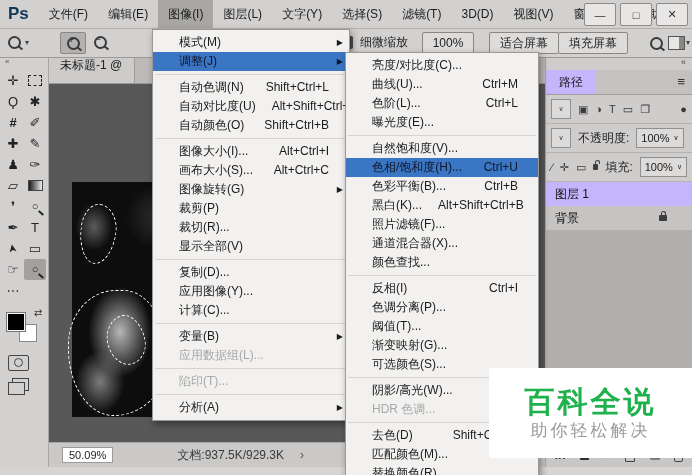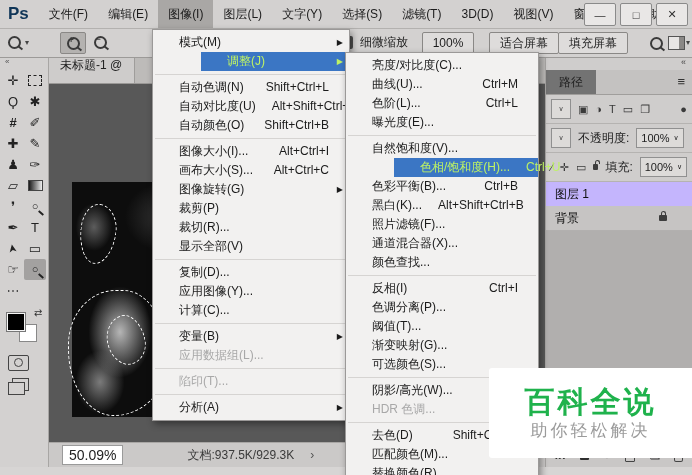--- a/index.html
+++ b/index.html
@@ -80,31 +80,31 @@
       #0d0d0d;}
   .sel{position:absolute;border:1px dashed #fff;}
   .sel1{left:8px;top:22px;width:34px;height:58px;border-radius:45% 55% 50% 50%/40% 45% 55% 60%;transform:rotate(8deg);}
   .sel2{left:-4px;top:108px;width:96px;height:124px;border-radius:50% 45% 55% 48%/45% 50% 42% 55%;}
   .sel3{position:absolute;left:38px;top:24px;width:36px;height:48px;border:1px dashed #fff;
         border-radius:55% 45% 50% 50%/50% 55% 45% 50%;transform:rotate(-14deg);}
 
   
   .statusbar{position:absolute;left:48px;bottom:8px;width:497px;height:24px;background:#cbc9c8;
              border-top:1px solid #a9a7a5;display:flex;align-items:center;gap:16px;padding-left:14px;z-index:2;}
-  .zoombox{background:#fff;border:1px solid #9a9a9a;padding:1px 6px;font-size:14px;color:#222;}
+  .zoombox{background:#fff;border:1px solid #9a9a9a;padding:1px 6px;font-size:11px;color:#222;}
   .docsize{font-size:12px;color:#3a3a3a;margin-left:48px;}
   .sbchev{color:#555;}
   .bstrip{position:absolute;left:0;bottom:0;right:0;height:8px;background:#d7d5d4;z-index:2;}
 
   
   .rpanel{position:absolute;left:545px;top:57px;right:0;bottom:8px;background:#cfcdcc;
           border-left:1px solid #a8a6a4;z-index:2;display:flex;flex-direction:column;}
   .dockhead{height:13px;text-align:right;padding-right:7px;font-size:9px;color:#444;letter-spacing:-1px;}
   .ptabs{height:24px;background:#c4c2c1;display:flex;align-items:center;border-bottom:1px solid #a09e9c;position:relative;}
-  .ptab{padding:0 13px;line-height:24px;background:#737373;color:#222;}
+  .ptab{padding:0 13px;line-height:24px;background:#c4b5fd;color:#222;}
   .pmenu{position:absolute;right:7px;top:0;line-height:24px;font-size:13px;color:#333;}
   .prow{height:28px;display:flex;align-items:center;gap:7px;padding:0 5px;border-bottom:1px solid #b5b3b1;}
   .stubsel{width:18px;height:18px;border:1px solid #909090;background:#dddbd9;display:flex;
            align-items:center;justify-content:center;font-size:7px;color:#444;flex:0 0 auto;}
   .ficon{font-size:11px;color:#3a3a3a;}
   .valbox{border:1px solid #909090;background:#dddbd9;height:18px;display:inline-flex;align-items:center;
           gap:4px;padding:0 4px;font-size:11px;color:#222;}
   .plabel{font-size:12px;color:#222;white-space:nowrap;}
   .lockicon{display:inline-block;width:8px;height:6px;background:#3d3d3d;position:relative;border-radius:1px;}
   .lockicon::before{content:"";position:absolute;left:1.5px;top:-4px;width:3px;height:3px;
@@ -127,21 +127,21 @@
   .trashicon{width:10px;height:10px;border:1.5px solid #444;border-top:3px solid #444;border-radius:1px 1px 2px 2px;}
 
   
   .menu{position:absolute;background:#f2f1f0;border:1px solid #9b9998;box-shadow:2px 3px 7px rgba(0,0,0,.4);
         z-index:50;padding:3px 0;}
   #image-menu{left:152px;top:29px;width:196px;}
   #adjust-menu{left:345px;top:52px;width:192px;height:500px;}
   .mrow{height:19px;line-height:19px;display:flex;padding:0 20px 0 26px;color:#1b1b1b;position:relative;white-space:nowrap;}
   .ms{margin-left:auto;padding-left:16px;}
   .mrow.disabled{color:#a8a8a8;justify-content:center;}
-  .mrow.highlight{background:#3b76c4;color:#bef264;margin-left:48px;}
+  .mrow.highlight{background:#3b76c4;color:#0f172a;}
   .menu-sep{height:1px;background:#d6d4d2;margin:3px 2px;}
   .mrow .arr{display:none;}
   .mrow.has-arrow .arr{display:block;position:absolute;right:6px;top:0;font-size:8px;}
   .mrow.has-arrow .arr::after{content:"▶";}
 
   
   .wm{position:absolute;left:489px;top:368px;width:203px;height:90px;background:#fff;z-index:100;
       display:flex;flex-direction:column;align-items:center;justify-content:center;gap:5px;border-radius:3px 0 0 3px;}
   .wm-title{color:#1fb24c;font-size:30px;font-weight:bold;letter-spacing:3px;line-height:1;}
   .wm-sub{color:#9b9b9b;font-size:17px;letter-spacing:3px;line-height:1;}

